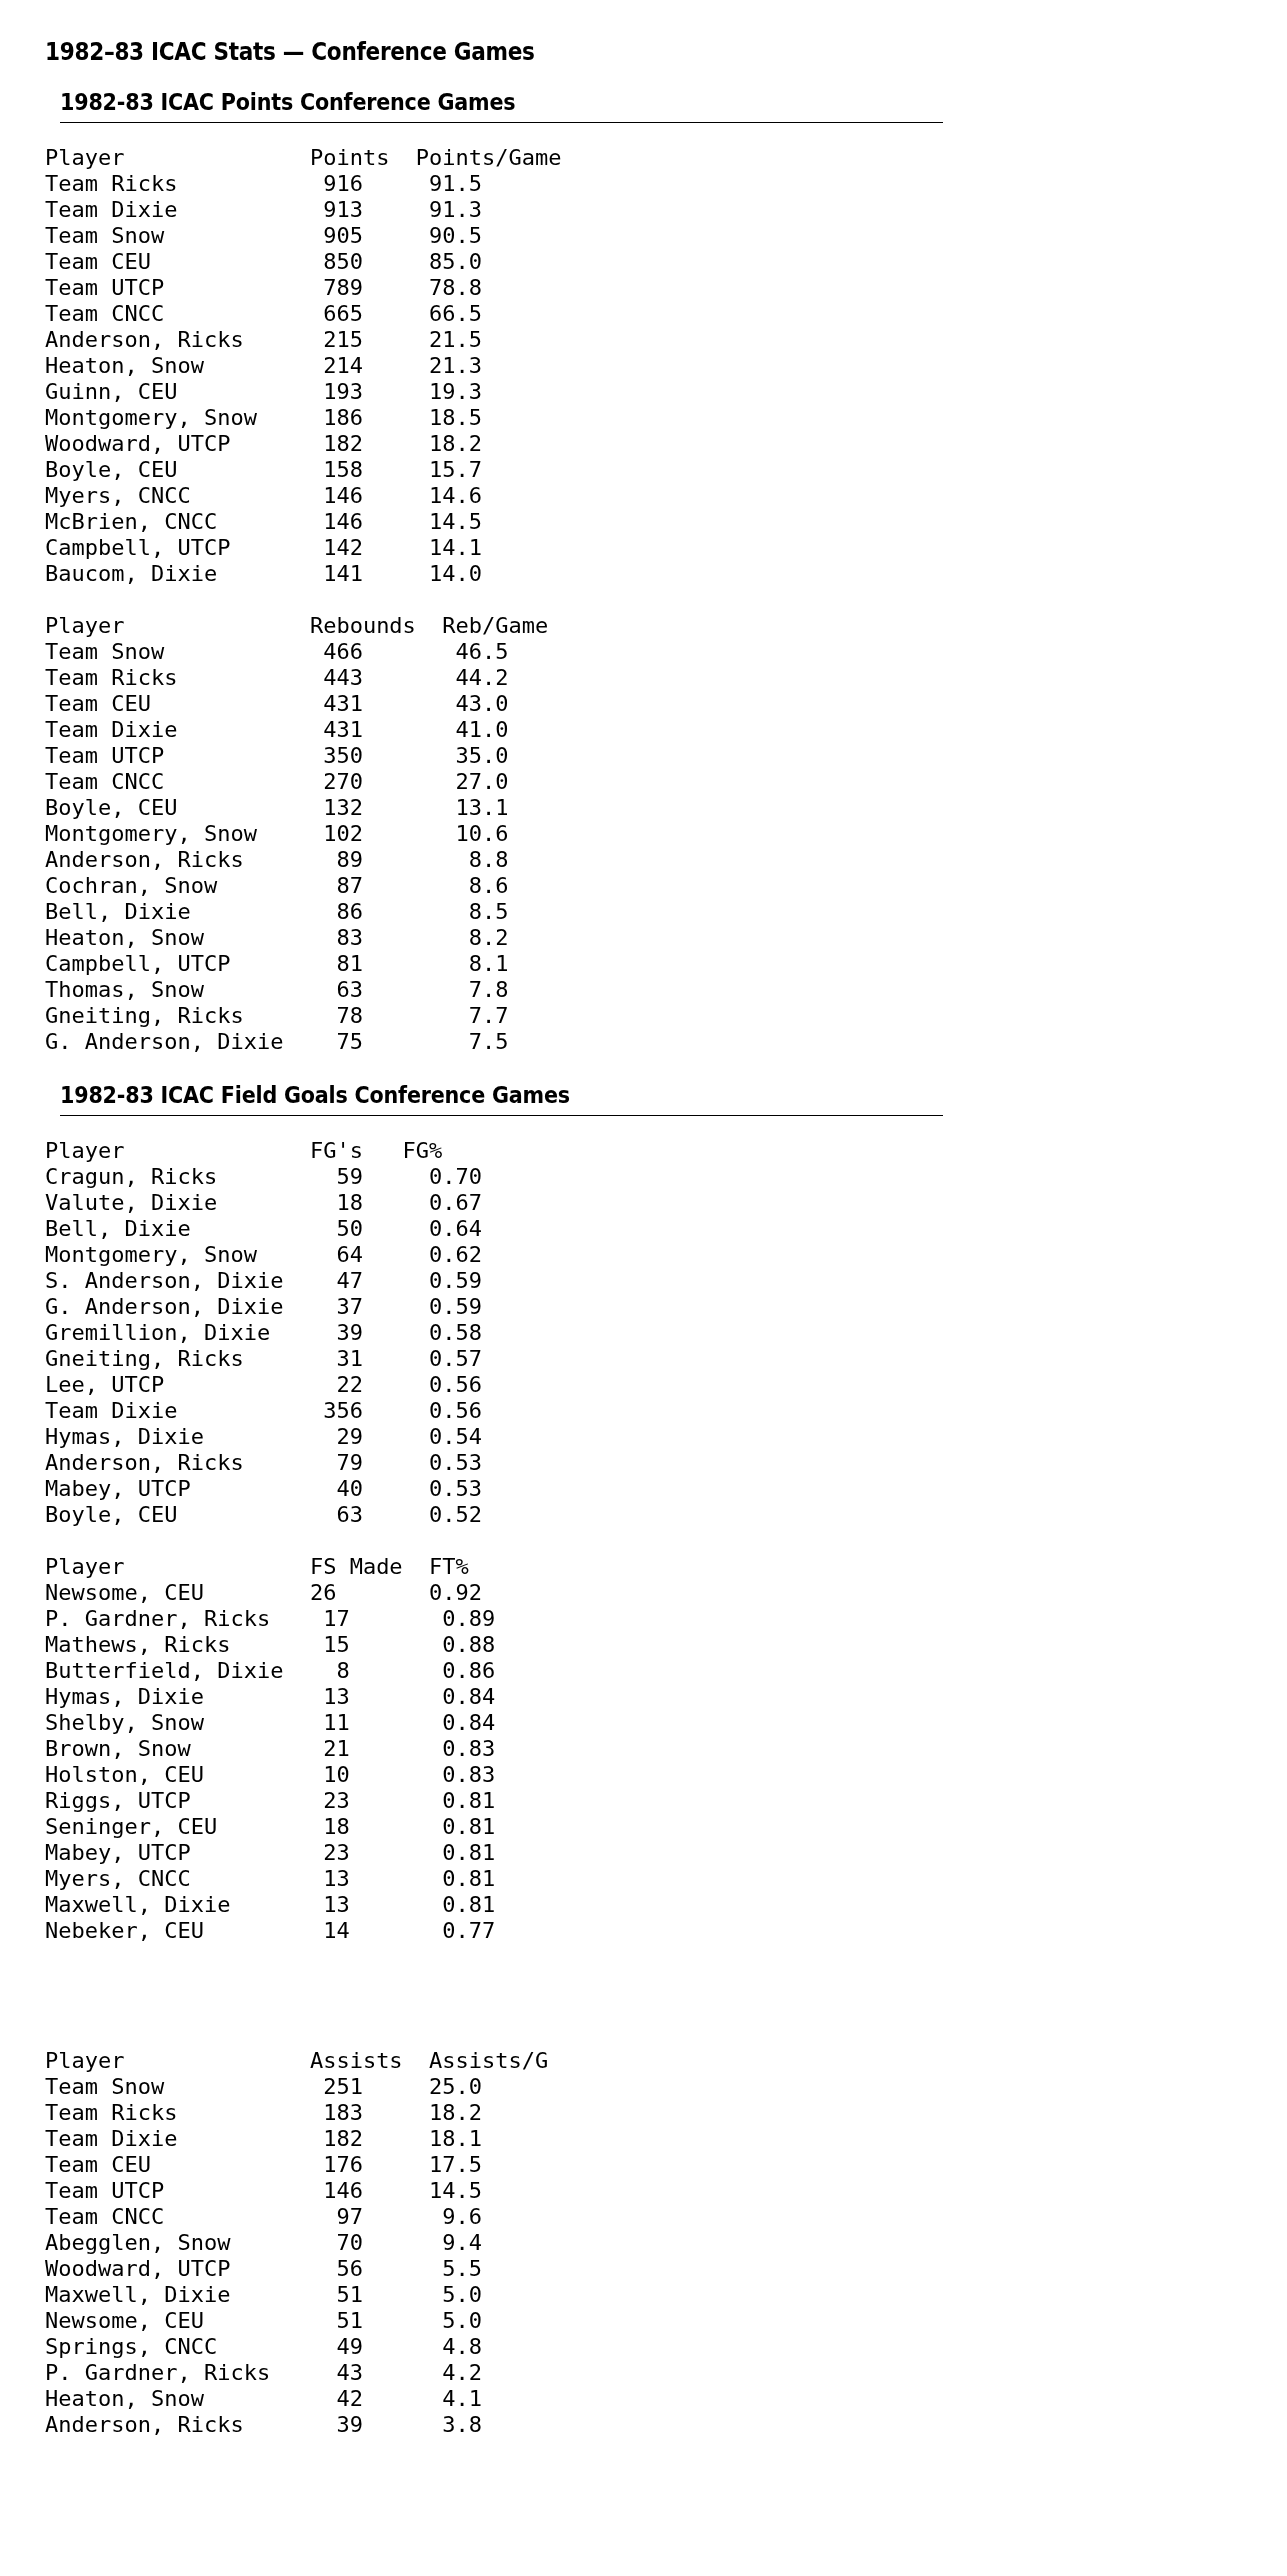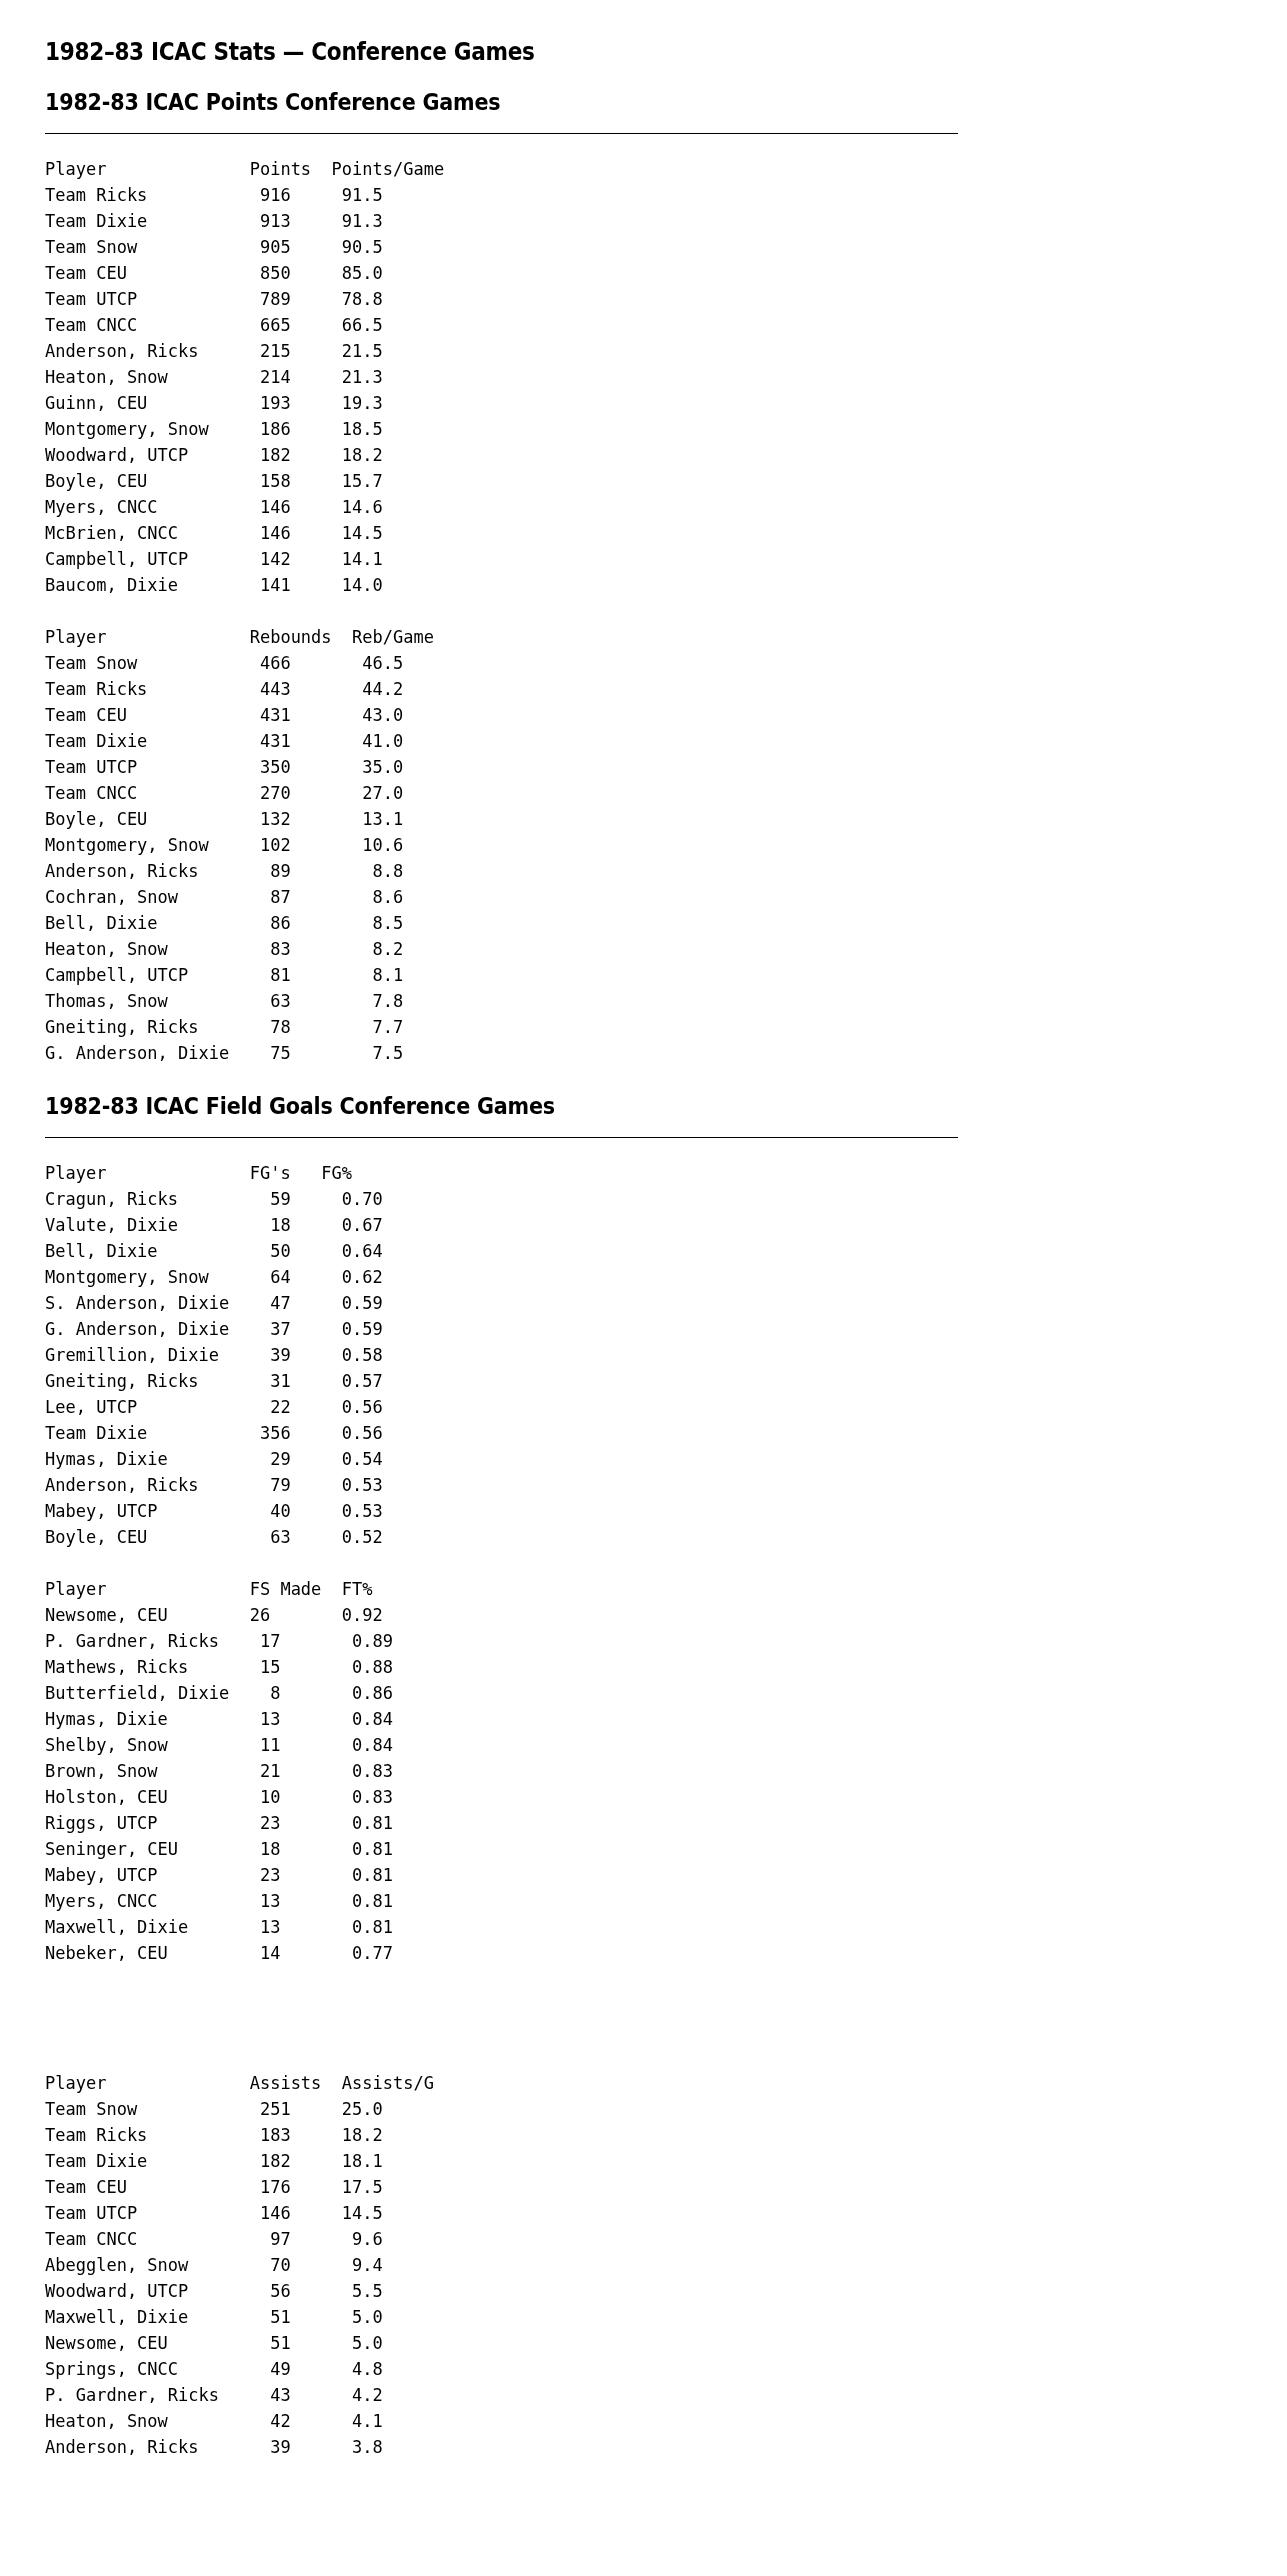--- a/index.html
+++ b/index.html
@@ -23,35 +23,35 @@
     font-weight: bold;
     font-size: 24px;
     line-height: 33px;
     letter-spacing: -0.3px;
   }
   section.stats-section {
     width: 913px;
     margin: 0 0 26px 0;
   }
   .section-heading {
-    margin: 0;
-    padding-bottom: 17px;
+    margin: 15px;
+    padding-bottom: 6px;
     border-bottom: 1.9px solid #000000;
     font-family: "DejaVu Sans", "Liberation Sans", sans-serif;
     font-stretch: semi-condensed;
     font-weight: bold;
     font-size: 23px;
     line-height: 28px;
     letter-spacing: -0.2px;
   }
   .table-body {
     position: relative;
     margin-top: 22px;
     font-family: "DejaVu Sans Mono", "Liberation Mono", monospace;
-    font-size: 17px;
+    font-size: 22px;
     line-height: 26px;
     white-space: pre;
   }
   .table-row, .table-header-row {
     height: 26px;
   }
 </style>
 </head>
 <body>
 

